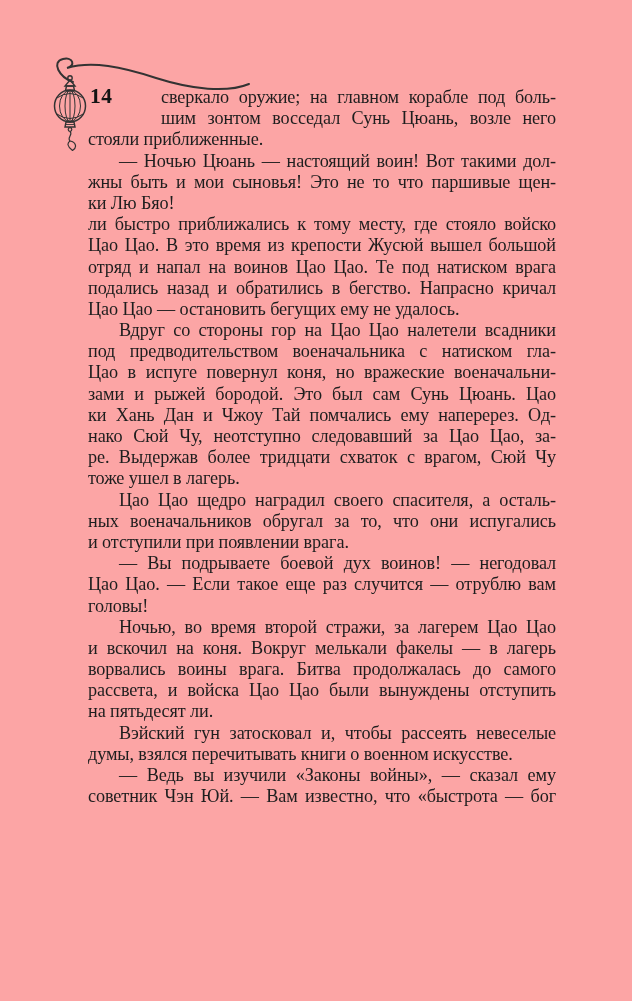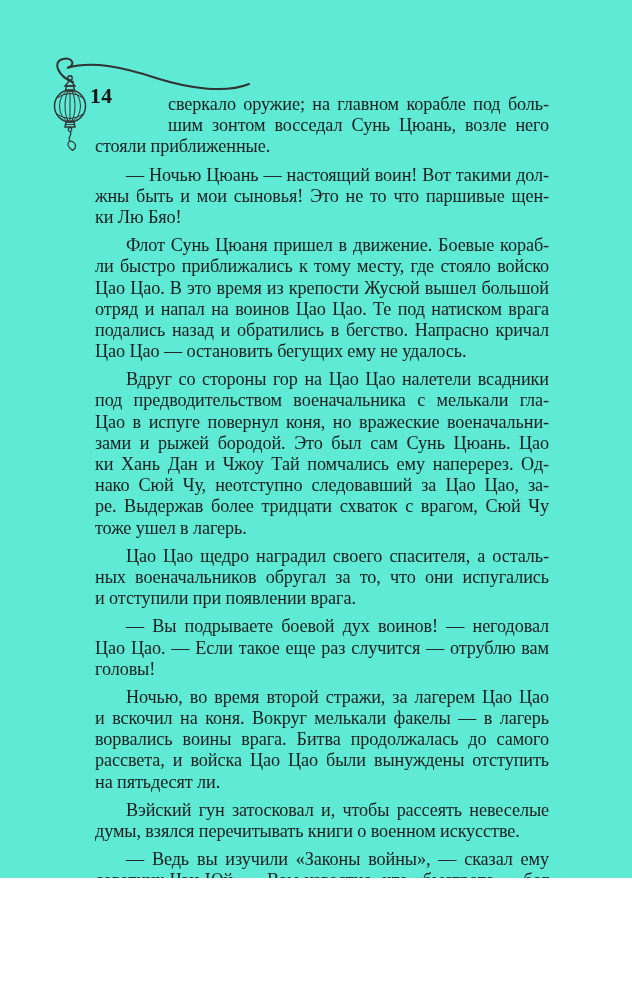--- a/index.html
+++ b/index.html
@@ -3,22 +3,22 @@
 <meta charset="utf-8">
 <style>
   html, body { margin: 0; padding: 0; }
   body {
     width: 632px; height: 1001px;
     background: #ffffff;
     font-family: "Liberation Serif", serif;
   }
   .page {
     position: relative;
-    width: 632px; height: 878px;
-    background: #5eead4;
+    width: 632px; height: 1001px;
+    background: #fca5a5;
     overflow: hidden;
   }
   .ornament {
     position: absolute;
     left: 46px; top: 55px;
     width: 210px; height: 96px;
   }
   .page-number {
     position: absolute;
     left: 90px; top: 84px;
@@ -29,21 +29,21 @@
   }
   .text-block {
     position: absolute;
     left: 88px; top: 87px;
     width: 468px;
     color: #1e1e1e;
     font-size: 18.2px;
     line-height: 21.2px;
     letter-spacing: -0.1px;
   }
-  .paragraph { margin: 7px; padding: 0; }
+  .paragraph { margin: 0; padding: 0; }
   .line {
     text-align: justify;
     text-align-last: justify;
     height: 21.2px;
     overflow: visible;
   }
   .line.last { text-align-last: left; }
   .line.indent { text-indent: 31px; }
   .line.wrap { padding-left: 73px; }
   svg .stroke { fill: none; stroke: #333333; }
@@ -85,30 +85,29 @@
         <div class="line wrap">сверкало оружие; на главном корабле под боль-</div>
         <div class="line wrap">шим зонтом восседал Сунь Цюань, возле него</div>
         <div class="line last">стояли приближенные.</div>
       </div>
       <div class="paragraph">
         <div class="line indent">— Ночью Цюань — настоящий воин! Вот такими дол-</div>
         <div class="line">жны быть и мои сыновья! Это не то что паршивые щен-</div>
         <div class="line last">ки Лю Бяо!</div>
       </div>
       <div class="paragraph">
-        <div class="line indent">Флот Сунь Цюаня пришел в движение. Боевые кораб-</div>
         <div class="line">ли быстро приближались к тому месту, где стояло войско</div>
         <div class="line">Цао Цао. В это время из крепости Жусюй вышел большой</div>
         <div class="line">отряд и напал на воинов Цао Цао. Те под натиском врага</div>
         <div class="line">подались назад и обратились в бегство. Напрасно кричал</div>
         <div class="line last">Цао Цао — остановить бегущих ему не удалось.</div>
       </div>
       <div class="paragraph">
         <div class="line indent">Вдруг со стороны гор на Цао Цао налетели всадники</div>
-        <div class="line">под предводительством военачальника с мелькали гла-</div>
+        <div class="line">под предводительством военачальника с натиском гла-</div>
         <div class="line">Цао в испуге повернул коня, но вражеские военачальни-</div>
         <div class="line">зами и рыжей бородой. Это был сам Сунь Цюань. Цао</div>
         <div class="line">ки Хань Дан и Чжоу Тай помчались ему наперерез. Од-</div>
         <div class="line">нако Сюй Чу, неотступно следовавший за Цао Цао, за-</div>
         <div class="line">ре. Выдержав более тридцати схваток с врагом, Сюй Чу</div>
         <div class="line last">тоже ушел в лагерь.</div>
       </div>
       <div class="paragraph">
         <div class="line indent">Цао Цао щедро наградил своего спасителя, а осталь-</div>
         <div class="line">ных военачальников обругал за то, что они испугались</div>

